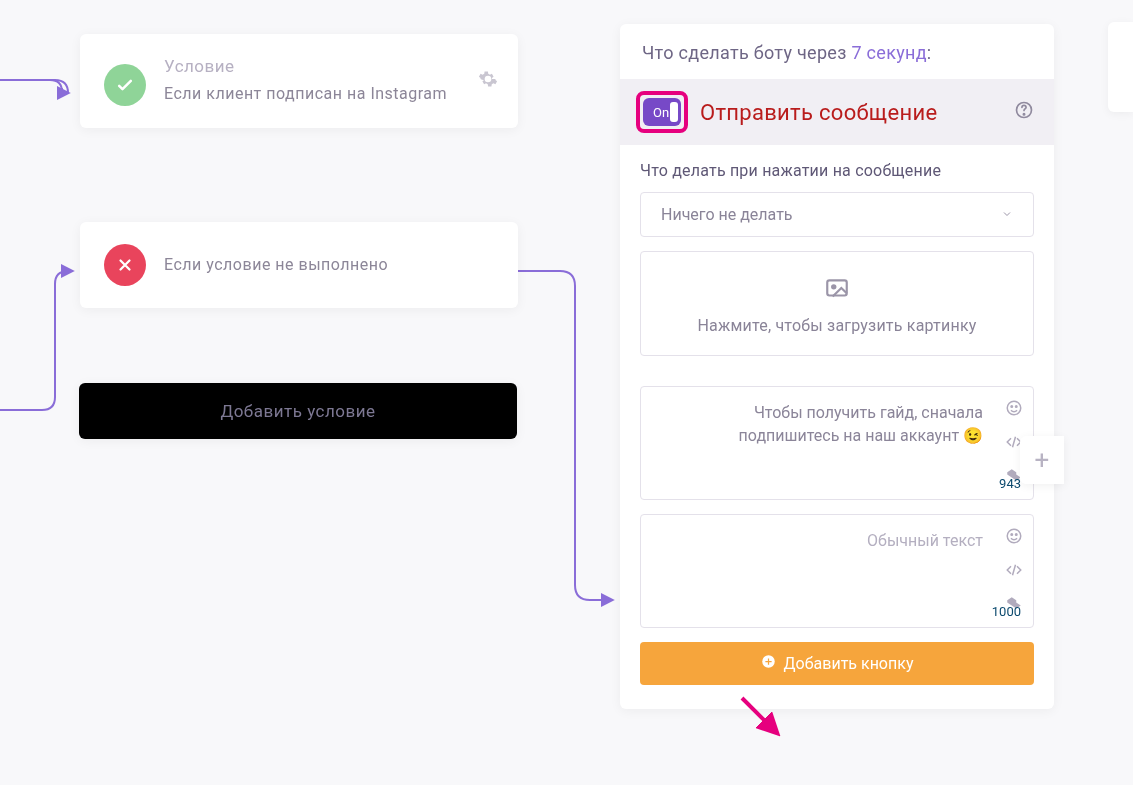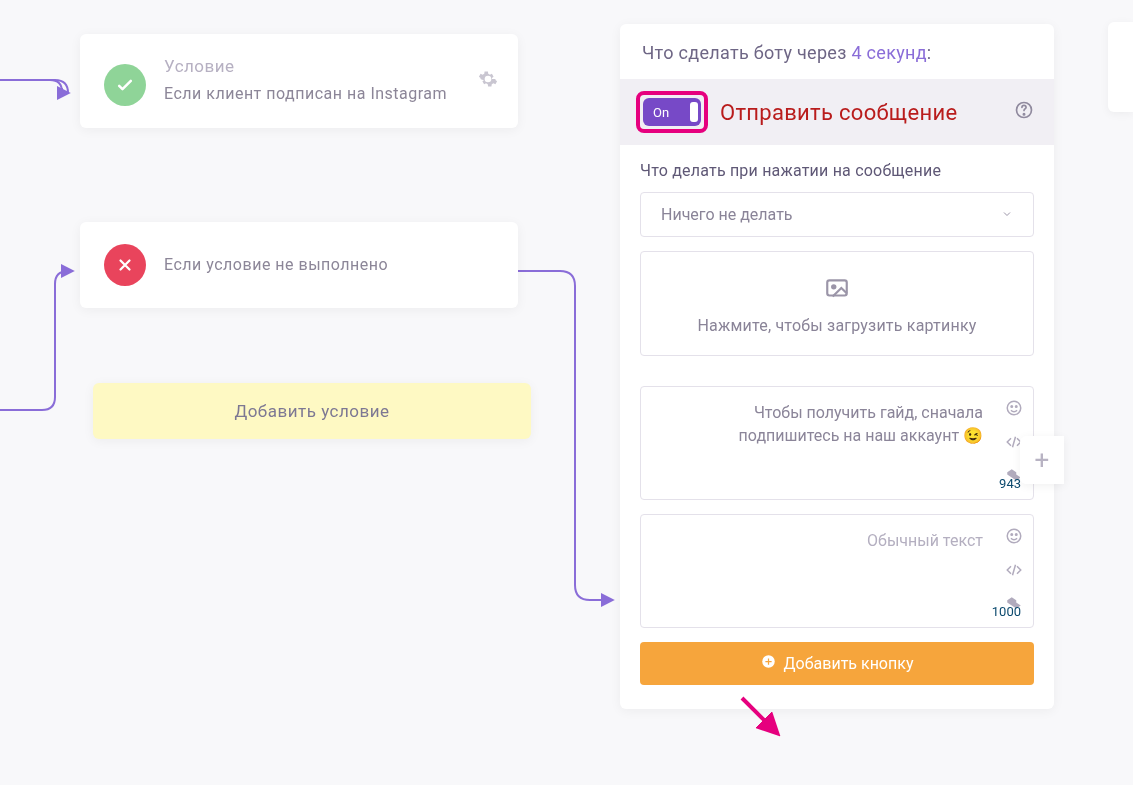--- a/index.html
+++ b/index.html
@@ -59,23 +59,23 @@
   }
   .gear-btn {
     position: absolute;
     right: 20px; top: 50%;
     transform: translateY(-50%);
     color: #c9c6d1;
     cursor: pointer;
   }
   .add-cond {
     position: absolute;
-    left: 93px; top: 383px;
+    left: 79px; top: 383px;
     width: 438px;
-    background: #fef9c3;
+    background: #000000;
     border-radius: 6px;
     box-shadow: 0 2px 12px rgba(0,0,0,0.05);
     text-align: center;
     padding: 18px;
     color: #7d7893;
     font-size: 17px;
     letter-spacing: 0.5px;
     cursor: pointer;
   }
   
@@ -105,21 +105,21 @@
     gap: 12px;
     position: relative;
   }
   .toggle-highlight {
     border: 4px solid #e6007e;
     border-radius: 8px;
     padding: 3px;
     display: inline-flex;
   }
   .toggle {
-    width: 58px; height: 28px;
+    width: 38px; height: 28px;
     background: #7749c7;
     border-radius: 6px;
     position: relative;
     display: flex;
     align-items: center;
     cursor: pointer;
   }
   .toggle .lbl {
     color: #fff; font-size: 13px;
     position: absolute; left: 10px;
@@ -287,21 +287,21 @@
     <div class="cond-desc">Если условие не выполнено</div>
   </div>
 </div>
 
 <div class="add-cond">
   <span>Добавить условие</span>
 </div>
 
 <div class="right-panel">
   <div class="panel-header">
-    <span>Что сделать боту через </span><span class="delay">4 секунд</span><span>:</span>
+    <span>Что сделать боту через </span><span class="delay">7 секунд</span><span>:</span>
   </div>
 
   <div class="toggle-row">
     <span class="toggle-highlight">
       <span class="toggle">
         <span class="lbl">On</span>
         <span class="knob"></span>
       </span>
     </span>
     <span class="toggle-text">Отправить сообщение</span>

